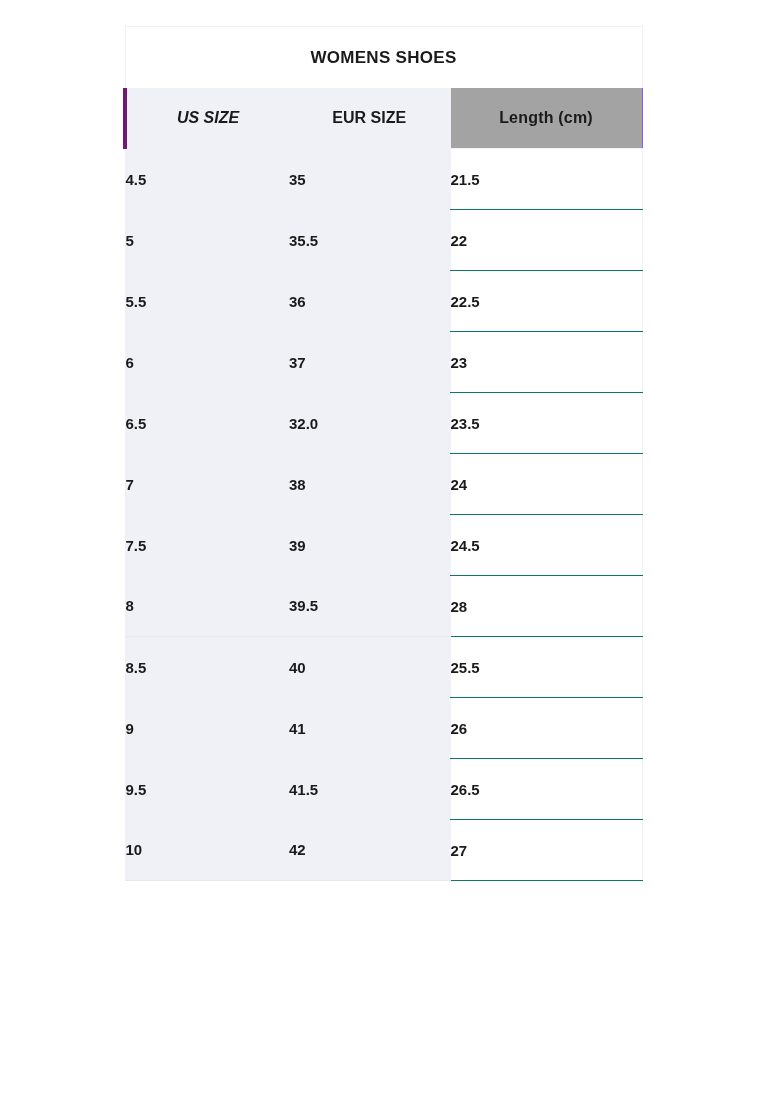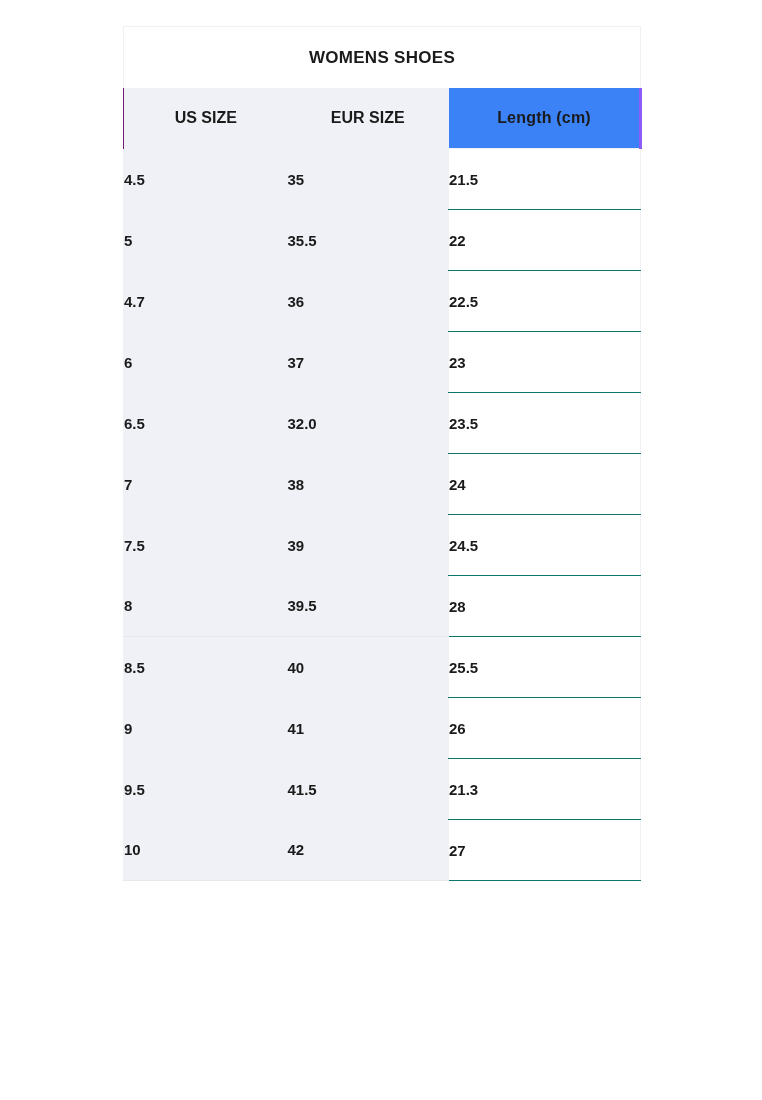--- a/index.html
+++ b/index.html
@@ -55,25 +55,25 @@
     text-align: center;
     font-size: 16px;
     font-weight: bold;
     color: #1a1a1a;
     padding: 0;
   }
   tr.head-row th.gray {
     background: #eff1f6;
     border: none;
   }
-  tr.head-row th.gray.first { border-left: 1px solid #701a75; }
+  tr.head-row th.gray.first { border-left: 4px solid #701a75; font-style: italic; }
   tr.head-row th.white {
-    background: #3b82f6;
+    background: #a3a3a3;
     border-left: 1px solid #f0f1f4;
-    border-right: 3px solid #8b5cf6;
+    border-right: 1px solid #8b5cf6;
     border-bottom: 1px solid #f0f1f4;
     letter-spacing: 0.2px;
   }
 
   
   tr.data-row td {
     height: 60px;
     vertical-align: middle;
     text-align: left;
     font-size: 15px;
@@ -126,21 +126,21 @@
           <td class="gray first">4.5</td>
           <td class="gray">35</td>
           <td class="white">21.5</td>
         </tr>
         <tr class="data-row">
           <td class="gray first">5</td>
           <td class="gray">35.5</td>
           <td class="white">22</td>
         </tr>
         <tr class="data-row">
-          <td class="gray first">4.7</td>
+          <td class="gray first">5.5</td>
           <td class="gray">36</td>
           <td class="white">22.5</td>
         </tr>
         <tr class="data-row">
           <td class="gray first">6</td>
           <td class="gray">37</td>
           <td class="white">23</td>
         </tr>
         <tr class="data-row">
           <td class="gray first">6.5</td>
@@ -168,21 +168,21 @@
           <td class="white">25.5</td>
         </tr>
         <tr class="data-row">
           <td class="gray first">9</td>
           <td class="gray">41</td>
           <td class="white">26</td>
         </tr>
         <tr class="data-row">
           <td class="gray first">9.5</td>
           <td class="gray">41.5</td>
-          <td class="white">21.3</td>
+          <td class="white">26.5</td>
         </tr>
         <tr class="data-row last">
           <td class="gray first">10</td>
           <td class="gray">42</td>
           <td class="white">27</td>
         </tr>
       </tbody>
   </table>
 </div>
 

